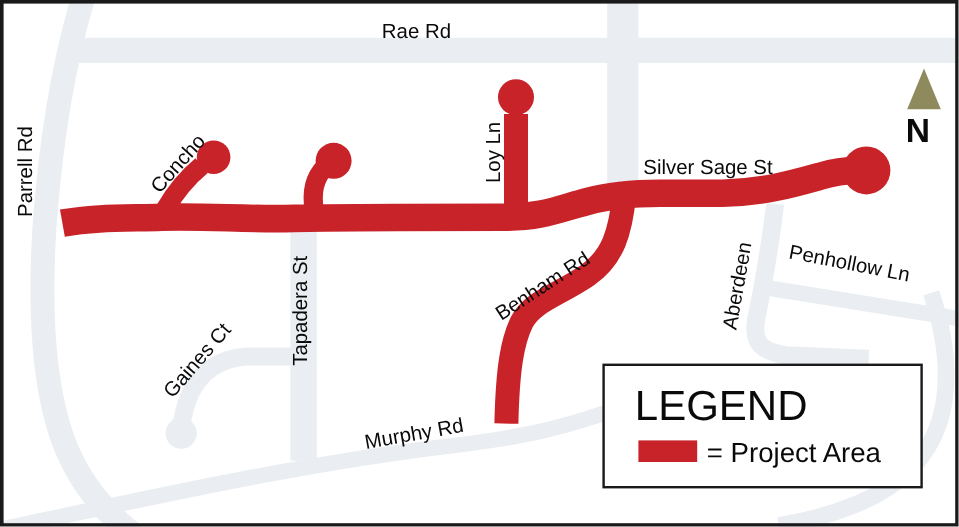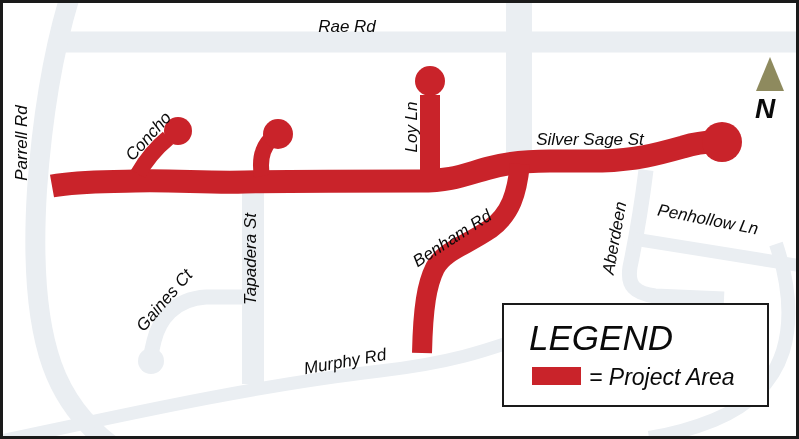--- a/index.html
+++ b/index.html
@@ -9,21 +9,20 @@
     --label-text:#0A0A0A;
     --frame-border:#1A1A1A;
     --background:#FFFFFF;
   }
   html,body{margin:0;padding:0;background:#fff;}
   .map-frame{
     position:relative;
     width:799px;height:439px;
     background:var(--background);
     overflow:hidden;
-    font-style:italic;
   }
   svg{display:block;width:799px;height:439px;}
   .road{fill:none;stroke:var(--road-gray);stroke-linecap:butt;stroke-linejoin:round;}
   .project{fill:none;stroke:var(--project-red);stroke-linecap:butt;stroke-linejoin:round;}
   .ball{fill:var(--project-red);stroke:none;}
   .gray-ball{fill:var(--road-gray);stroke:none;}
   text{
     font-family:"Liberation Sans",sans-serif;
     fill:var(--label-text);
   }

